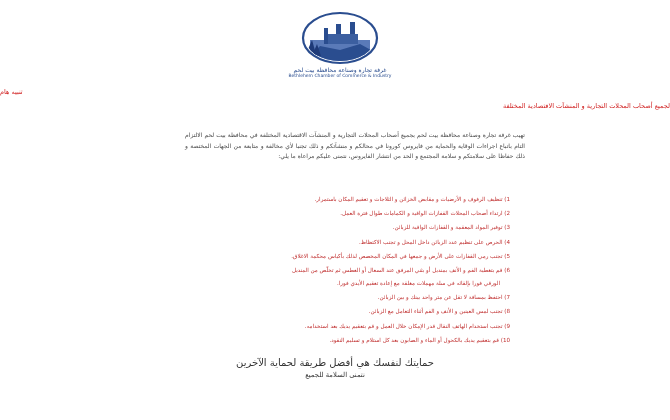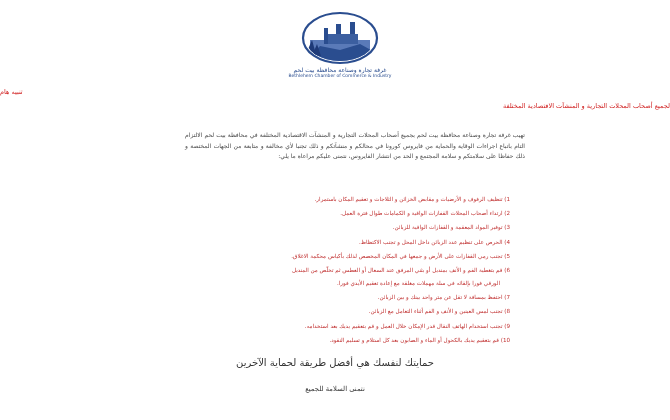--- a/index.html
+++ b/index.html
@@ -17,21 +17,21 @@
   .intro { position: absolute; left: 185px; width: 340px; top: 130px; direction: rtl;
            text-align: justify; font-size: 6px; line-height: 10.5px; color: #4a4a4a; }
   .list { position: absolute; left: 200px; width: 310px; top: 196px; direction: rtl;
           list-style: none; margin: 0; padding: 0; font-size: 5.6px; color: #c03030; }
   .list li { line-height: 7px; margin-bottom: 7.2px; white-space: nowrap; }
   .list li.wrap { white-space: normal; }
   .list li .cont { display: block; padding-right: 10px; margin-top: 6px; }
   .footer1 { position: absolute; left: 0; width: 670px; top: 357px; text-align: center;
              font-size: 10px; color: #333; direction: rtl; }
   .footer2 { position: absolute; left: 0; width: 670px; top: 371px; text-align: center;
-             font-size: 6.8px; color: #333; direction: rtl; margin-top: 14px; }
+             font-size: 6.8px; color: #333; direction: rtl; }
 </style>
 </head>
 <body>
 
 <div class="logo">
   <svg width="80" height="56" viewBox="0 0 80 56">
     <ellipse cx="40" cy="28" rx="37" ry="25" fill="#ffffff" stroke="#2a4d8f" stroke-width="2.2"></ellipse>
     <clipPath id="oc">
         <ellipse cx="40" cy="28" rx="35" ry="23"></ellipse>
       </clipPath>

